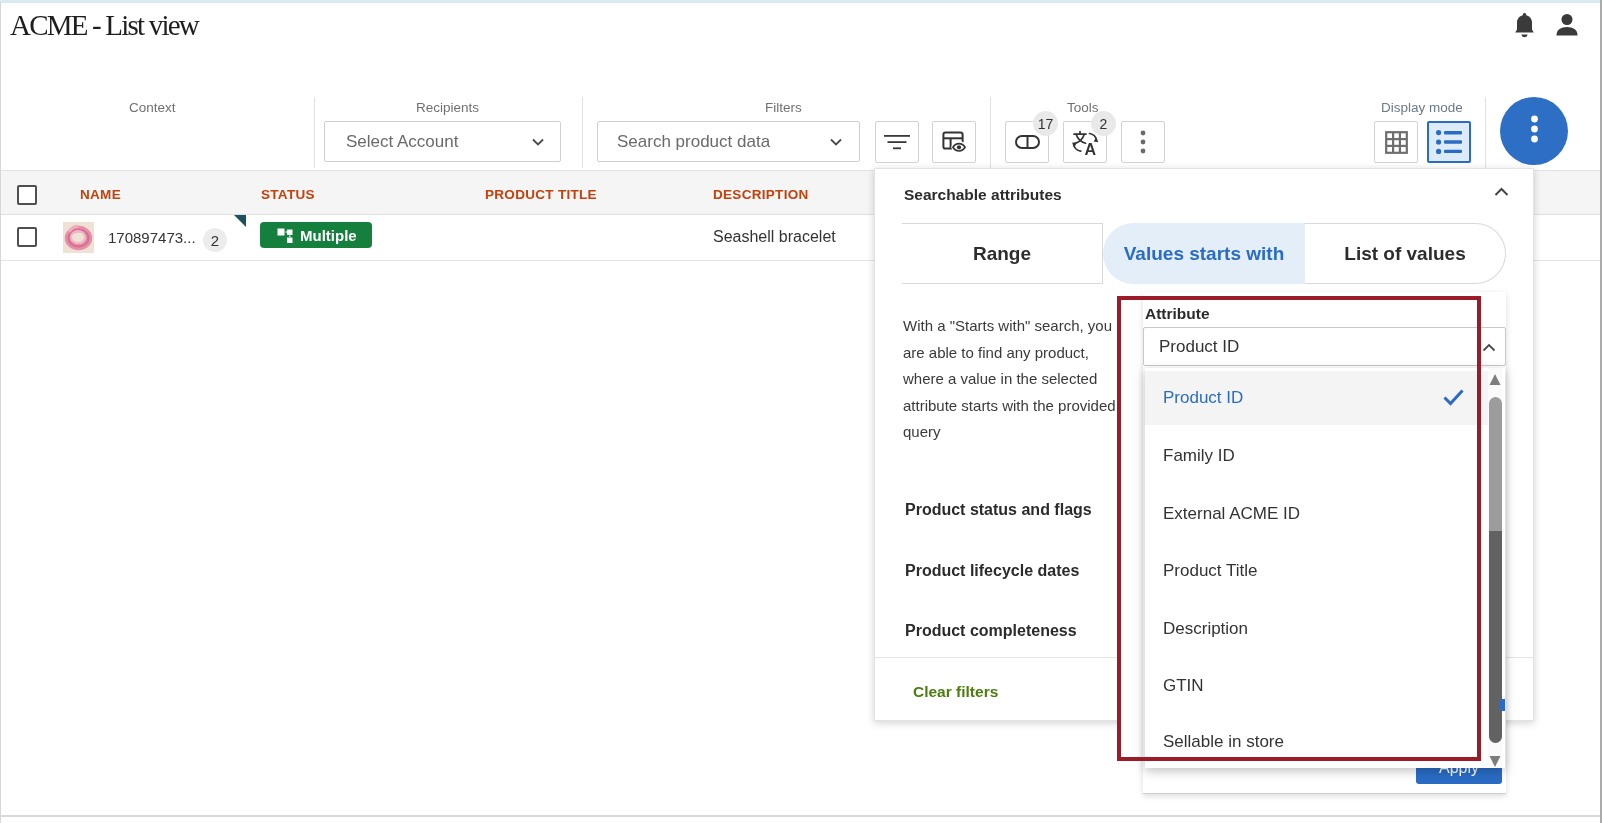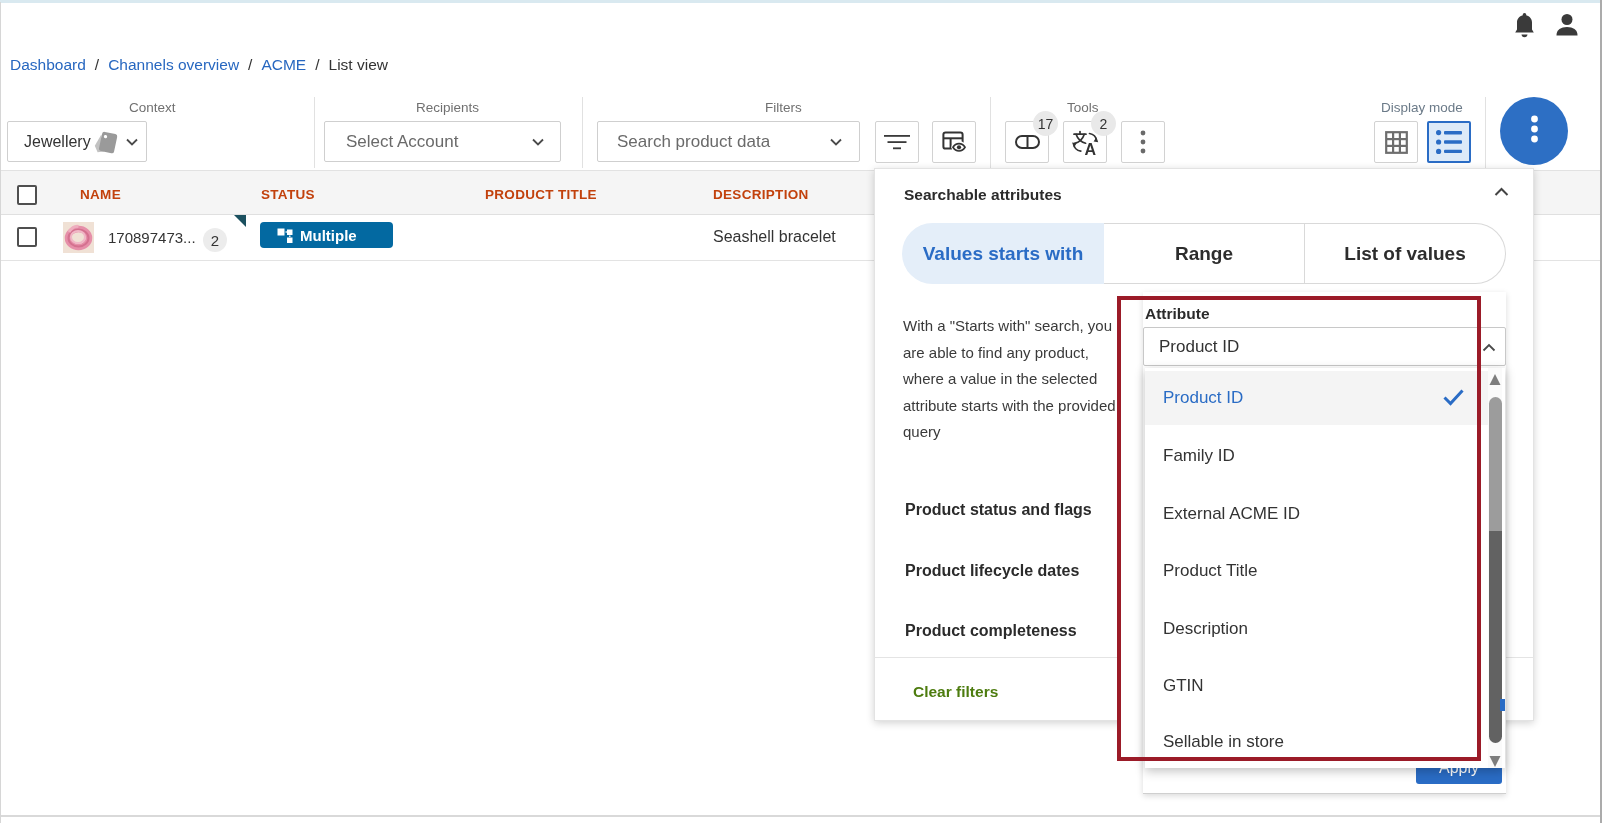--- a/index.html
+++ b/index.html
@@ -17,23 +17,21 @@
 </style>
 </head>
 <body>
 <div id="page">
 
   <div class="abs" style="left:0;top:0;width:1602px;height:3px;background:#d9e9f0;z-index:60;"></div>
   <div class="abs" style="left:1600px;top:0;width:2px;height:823px;background:#ababab;z-index:60;"></div>
   <div class="abs" style="left:0;top:815px;width:1602px;height:2px;background:#d9d9d9;z-index:40;"></div>
   <div class="abs" style="left:0;top:2px;width:1px;height:821px;background:#d6d6d6;z-index:60;"></div>
 
-  <div class="abs" style="left:10px;top:56px;font-size:15.5px;color:#333;">
-    <a style="color:#2767c0;text-decoration:none;">Dashboard</a><span style="padding:0 9px;">/</span><a style="color:#2767c0;text-decoration:none;">Channels overview</a><span style="padding:0 9px;">/</span><a style="color:#2767c0;text-decoration:none;">ACME</a><span style="padding:0 9px;">/</span><span>List view</span>
-  </div>
+  <div class="abs" style="left:10px;top:9px;font-family:'Liberation Serif',serif;font-size:29px;letter-spacing:-1.8px;color:#1e1e1e;">ACME - List view</div>
 
   <svg class="abs" style="left:1512px;top:11px;" width="25" height="28" viewBox="0 0 25 28">
     <path fill="#3a3a3a" d="M12.5 2 C13.6 2 14.2 2.8 14.2 3.6 L14.2 4.3 C17.8 5.1 20 8.1 20 11.6 L20 18.5 L21.8 21.5 L3.2 21.5 L5 18.5 L5 11.6 C5 8.1 7.2 5.1 10.8 4.3 L10.8 3.6 C10.8 2.8 11.4 2 12.5 2 Z"></path>
     <path fill="#3a3a3a" d="M9.5 23.5 L15.5 23.5 C15.5 25 14.2 26.2 12.5 26.2 C10.8 26.2 9.5 25 9.5 23.5 Z"></path>
   </svg>
   <svg class="abs" style="left:1555px;top:12px;" width="24" height="25" viewBox="0 0 24 25">
     <circle cx="12" cy="7.5" r="5.5" fill="#3a3a3a"></circle>
     <path fill="#3a3a3a" d="M1.5 23 C1.5 17.8 6 15 12 15 C18 15 22.5 17.8 22.5 23 L22.5 23.5 L1.5 23.5 Z"></path>
   </svg>
 
@@ -41,31 +39,20 @@
   <div class="lbl" style="left:416px;top:100px;">Recipients</div>
   <div class="lbl" style="left:765px;top:100px;">Filters</div>
   <div class="lbl" style="left:1067px;top:100px;">Tools</div>
   <div class="lbl" style="left:1381px;top:100px;color:#6b7a88;">Display mode</div>
 
   <div class="sep" style="left:314px;top:97px;height:71px;"></div>
   <div class="sep" style="left:582px;top:97px;height:71px;"></div>
   <div class="sep" style="left:990px;top:97px;height:71px;"></div>
   <div class="sep" style="left:1485px;top:97px;height:71px;"></div>
 
-  <div class="ddbox" style="left:7px;width:140px;">
-    <span style="margin-left:16px;font-size:16px;color:#333;">Jewellery</span>
-    <svg style="position:absolute;left:84px;top:8px;" width="28" height="26" viewBox="0 0 30 26">
-      <path d="M3 16 L10 4 L13 22 L6 23 Z" fill="#c2c2c2"></path>
-      <rect x="9" y="2" width="16.5" height="21" rx="2.5" fill="#9a9a9a" transform="rotate(12 17 12.5)"></rect>
-      <circle cx="13.2" cy="6.8" r="1.8" fill="#fff" transform="rotate(12 17 12.5)"></circle>
-    </svg>
-    <svg style="position:absolute;right:8px;" width="12" height="8" viewBox="0 0 12 8">
-        <polyline points="1,1.5 6,6.5 11,1.5" fill="none" stroke="#4a4a4a" stroke-width="1.8"></polyline>
-      </svg>
-  </div>
   <div class="ddbox" style="left:324px;width:237px;">
     <span style="margin-left:21px;font-size:17px;color:#6a6a6a;">Select Account</span>
     <svg style="position:absolute;right:16px;" width="12" height="8" viewBox="0 0 12 8">
         <polyline points="1,1.5 6,6.5 11,1.5" fill="none" stroke="#4a4a4a" stroke-width="1.8"></polyline>
       </svg>
   </div>
   <div class="ddbox" style="left:597px;width:263px;">
     <span style="margin-left:19px;font-size:17px;color:#6a6a6a;">Search product data</span>
     <svg style="position:absolute;right:17px;" width="12" height="8" viewBox="0 0 12 8">
         <polyline points="1,1.5 6,6.5 11,1.5" fill="none" stroke="#4a4a4a" stroke-width="1.8"></polyline>
@@ -166,41 +153,41 @@
     <ellipse cx="15.5" cy="16" rx="10.5" ry="9" fill="none" stroke="#e68fa9" stroke-width="6.5"></ellipse>
     <ellipse cx="15.5" cy="16" rx="10" ry="8.5" fill="none" stroke="#d4718f" stroke-width="2"></ellipse>
     <ellipse cx="15" cy="15" rx="7" ry="6" fill="none" stroke="#f0b7c6" stroke-width="2"></ellipse>
     <path d="M6 10 C9 5.5 13 4 15.5 4.5" fill="none" stroke="#eeaebe" stroke-width="3"></path>
   </svg>
   <div class="abs" style="left:108px;top:229px;font-size:15px;color:#333;">170897473...</div>
   <div class="abs" style="left:203px;top:228px;width:24px;height:24px;border-radius:50%;background:#ececec;color:#333;font-size:15px;display:flex;align-items:center;justify-content:center;">2</div>
   <svg class="abs" style="left:234px;top:215px;" width="12" height="12" viewBox="0 0 12 12">
       <polygon points="0,0 12,0 12,12" fill="#1b505f"></polygon>
     </svg>
-  <div class="abs" style="left:260px;top:222px;width:133px;height:26px;border-radius:4px;background:#0369a1;display:flex;align-items:center;">
+  <div class="abs" style="left:260px;top:222px;width:112px;height:26px;border-radius:4px;background:#15803d;display:flex;align-items:center;">
     <svg style="margin-left:17px;" width="17" height="17" viewBox="0 0 17 17">
       <rect x="0.5" y="1.5" width="7" height="7" fill="#fff"></rect>
       <rect x="10" y="2.5" width="5.5" height="5.5" fill="#fff"></rect>
       <rect x="10" y="10.5" width="5.5" height="5.5" fill="#fff"></rect>
       <polyline points="8.5,5 12.8,5" stroke="#fff" stroke-width="1.3" fill="none"></polyline>
       <polyline points="12.8,8.5 12.8,10" stroke="#fff" stroke-width="1.3" fill="none"></polyline>
     </svg>
     <span style="margin-left:6px;color:#fff;font-weight:bold;font-size:15px;">Multiple</span>
   </div>
   <div class="abs" style="left:713px;top:228px;font-size:16px;color:#333;">Seashell bracelet</div>
 
   <div class="abs" style="left:874px;top:168px;width:660px;height:553px;background:#fff;border:1px solid #e3e3e3;box-shadow:0 2px 8px rgba(0,0,0,0.18);z-index:10;"></div>
   <div class="abs" style="left:904px;top:186px;font-size:15.5px;font-weight:bold;color:#2b2b2b;z-index:11;">Searchable attributes</div>
   <svg class="abs" style="left:1494px;top:187px;z-index:11;" width="15" height="10" viewBox="0 0 15 10">
       <polyline points="1.5,8 7.5,2 13.5,8" fill="none" stroke="#444" stroke-width="2"></polyline>
     </svg>
 
   <div class="abs" style="left:902px;top:223px;width:604px;height:61px;z-index:11;display:flex;">
+    <div style="width:201px;height:61px;background:#fff;border:1px solid #d9d9d9;border-left:none;display:flex;align-items:center;justify-content:center;font-size:19px;font-weight:bold;color:#2d2d2d;">Range</div>
     <div style="width:202px;height:61px;background:#e4eef9;border-radius:30.5px 0 0 30.5px;display:flex;align-items:center;justify-content:center;font-size:19px;font-weight:bold;color:#2a6cc5;">Values starts with</div>
-    <div style="width:201px;height:61px;background:#fff;border:1px solid #d9d9d9;border-left:none;display:flex;align-items:center;justify-content:center;font-size:19px;font-weight:bold;color:#2d2d2d;">Range</div>
     <div style="width:201px;height:61px;background:#fff;border:1px solid #d9d9d9;border-left:none;border-radius:0 30.5px 30.5px 0;display:flex;align-items:center;justify-content:center;font-size:19px;font-weight:bold;color:#2d2d2d;">List of values</div>
   </div>
 
   <div class="abs" style="left:903px;top:313px;width:230px;font-size:15px;line-height:26.5px;color:#3a3a3a;z-index:11;">With a "Starts with" search, you<br>are able to find any product,<br>where a value in the selected<br>attribute starts with the provided<br>query</div>
 
   <div class="abs" style="left:905px;top:501px;font-size:16px;font-weight:bold;color:#2b2b2b;z-index:11;">Product status and flags</div>
   <div class="abs" style="left:905px;top:562px;font-size:16px;font-weight:bold;color:#2b2b2b;z-index:11;">Product lifecycle dates</div>
   <div class="abs" style="left:905px;top:622px;font-size:16px;font-weight:bold;color:#2b2b2b;z-index:11;">Product completeness</div>
 
   <div class="abs" style="left:874px;top:657px;width:660px;height:1px;background:#e4e4e4;z-index:11;"></div>

